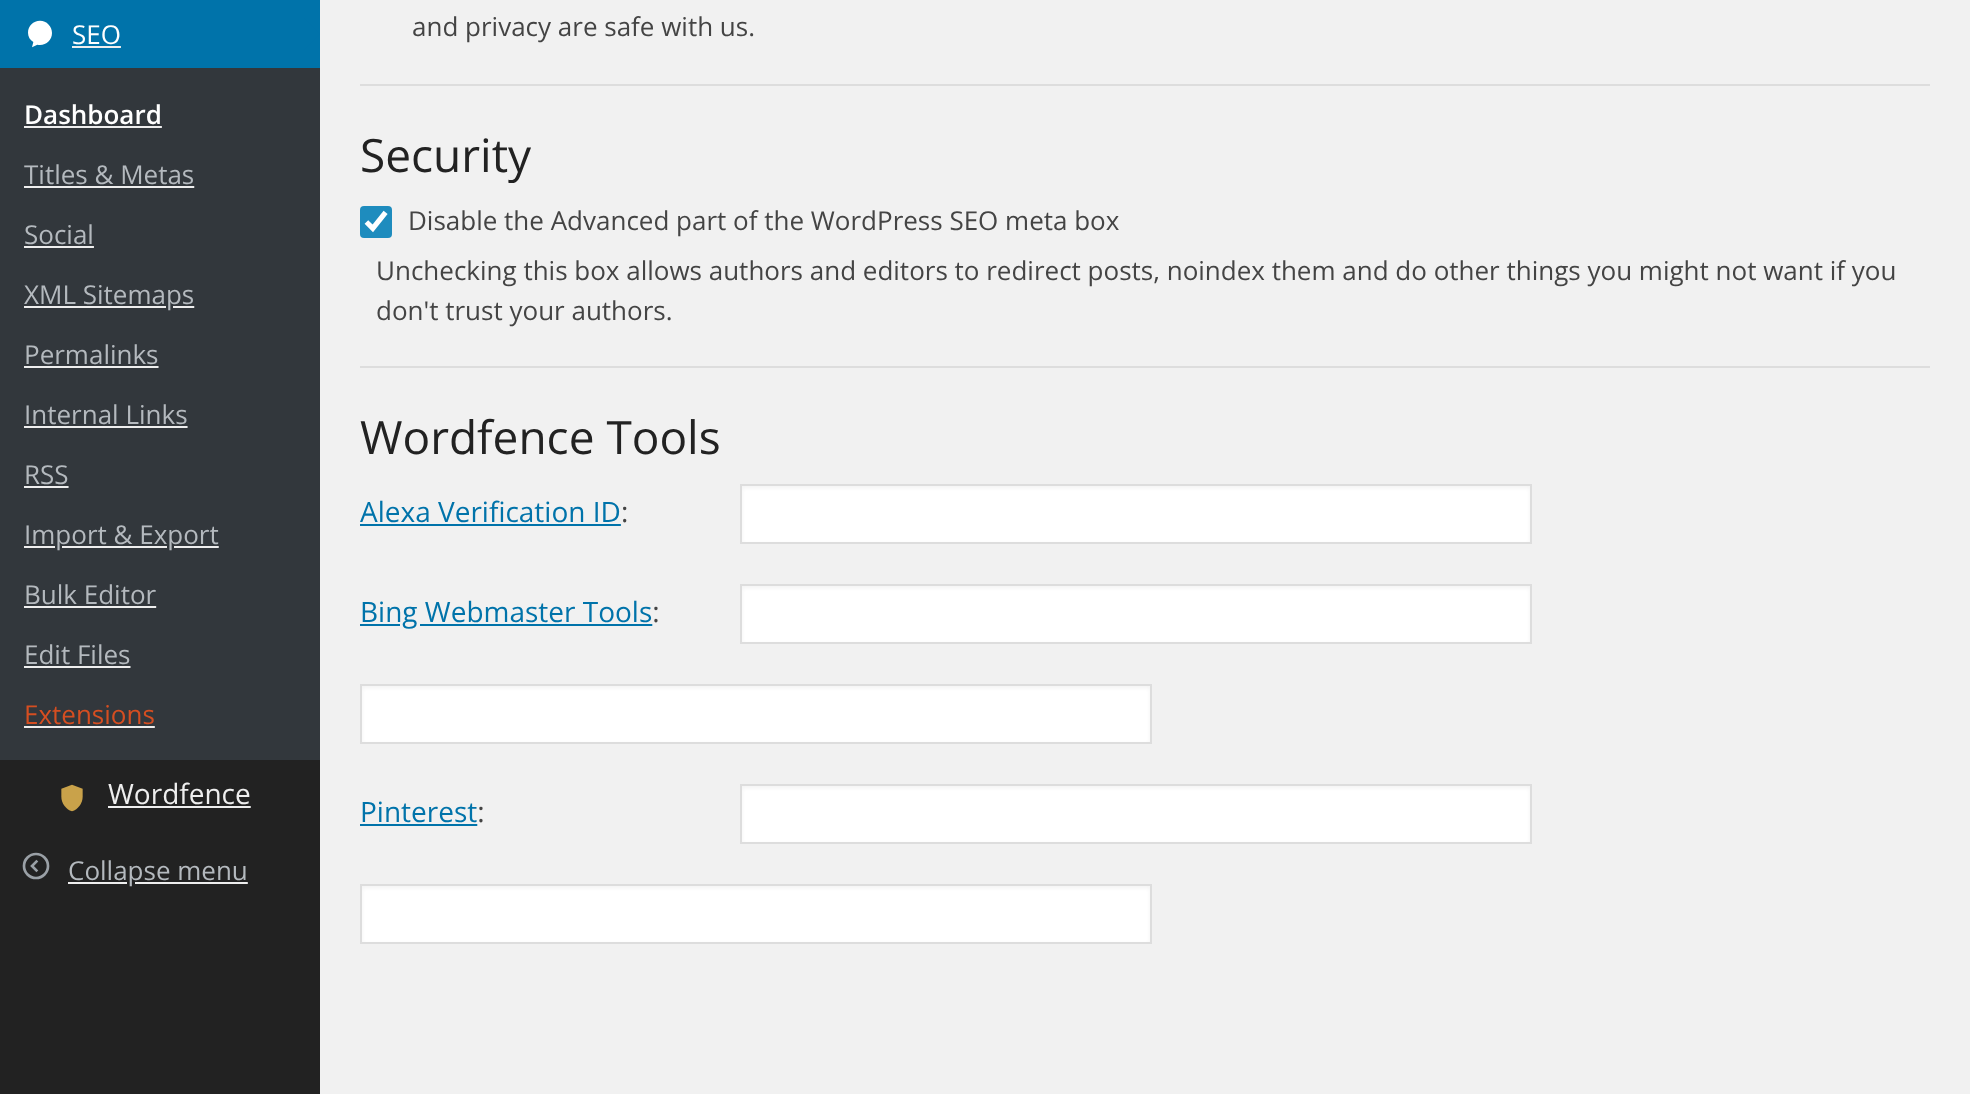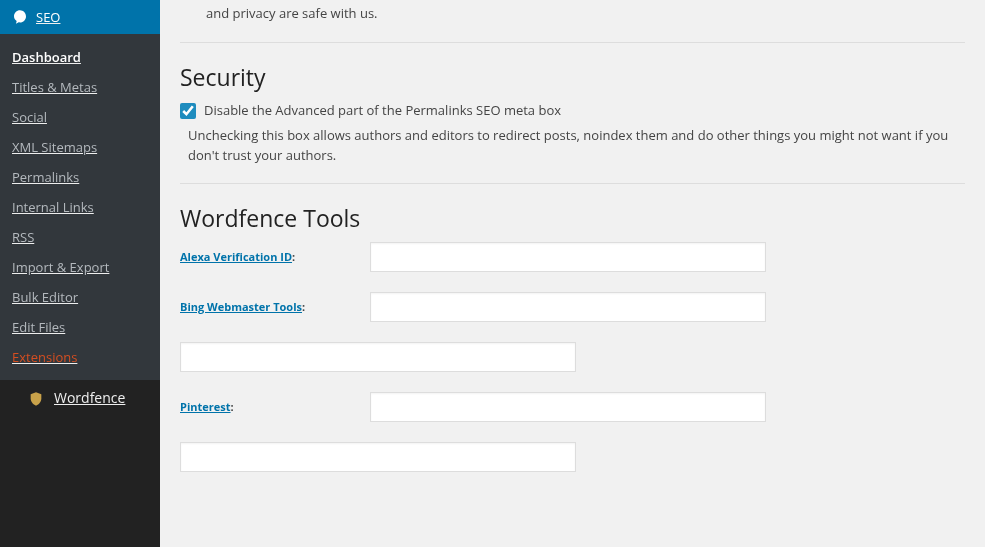--- a/index.html
+++ b/index.html
@@ -145,22 +145,21 @@
     .form-table {
       width: 100%;
     }
     .form-row {
       display: flex;
       align-items: center;
       margin-bottom: 20px;
     }
     .form-row .lbl {
       width: 190px;
-      font-size: 11px;
-      font-weight: bold;
+      font-size: 14px;
     }
     .form-row .lbl a {
       color: #0073aa;
       text-decoration: underline;
     }
     .form-row input[type=text] {
       width: 396px;
       height: 30px;
       border: 1px solid #ddd;
       background: #fff;
@@ -197,31 +196,40 @@
 
   <div class="menu-item">
     <span class="dashicon">
       <svg width="16" height="16" viewBox="0 0 24 24" fill="#c9a24a">
           <path d="M12 2l8 3v6c0 5-3.4 9.4-8 11-4.6-1.6-8-6-8-11V5l8-3z"></path>
         </svg>
     </span>
     <span>Wordfence</span>
   </div>
 
+  <div class="collapse">
+    <span class="dashicon">
+      <svg width="16" height="16" viewBox="0 0 24 24" fill="none" stroke="#9aa0a6" stroke-width="2">
+          <circle cx="12" cy="12" r="9"></circle>
+          <path d="M13 8l-4 4 4 4"></path>
+        </svg>
+    </span>
+    <span>Collapse menu</span>
+  </div>
 </div>
 
 <div class="main">
   <div class="intro-fragment">and privacy are safe with us.</div>
 
   <hr class="sep">
 
   <h2 class="section">Security</h2>
   <div class="checkbox-row">
     <input type="checkbox" checked="" style="">
-    <label>Disable the Advanced part of the Permalinks SEO meta box</label>
+    <label>Disable the Advanced part of the WordPress SEO meta box</label>
   </div>
   <div class="desc">Unchecking this box allows authors and editors to redirect posts, noindex them and do other things you might not want if you don't trust your authors.</div>
 
   <hr class="sep">
 
   <h2 class="section">Wordfence Tools</h2>
 
   <div class="form-table">
     <div class="form-row">
       <div class="lbl"><a href="#">Alexa Verification ID</a>:</div>

